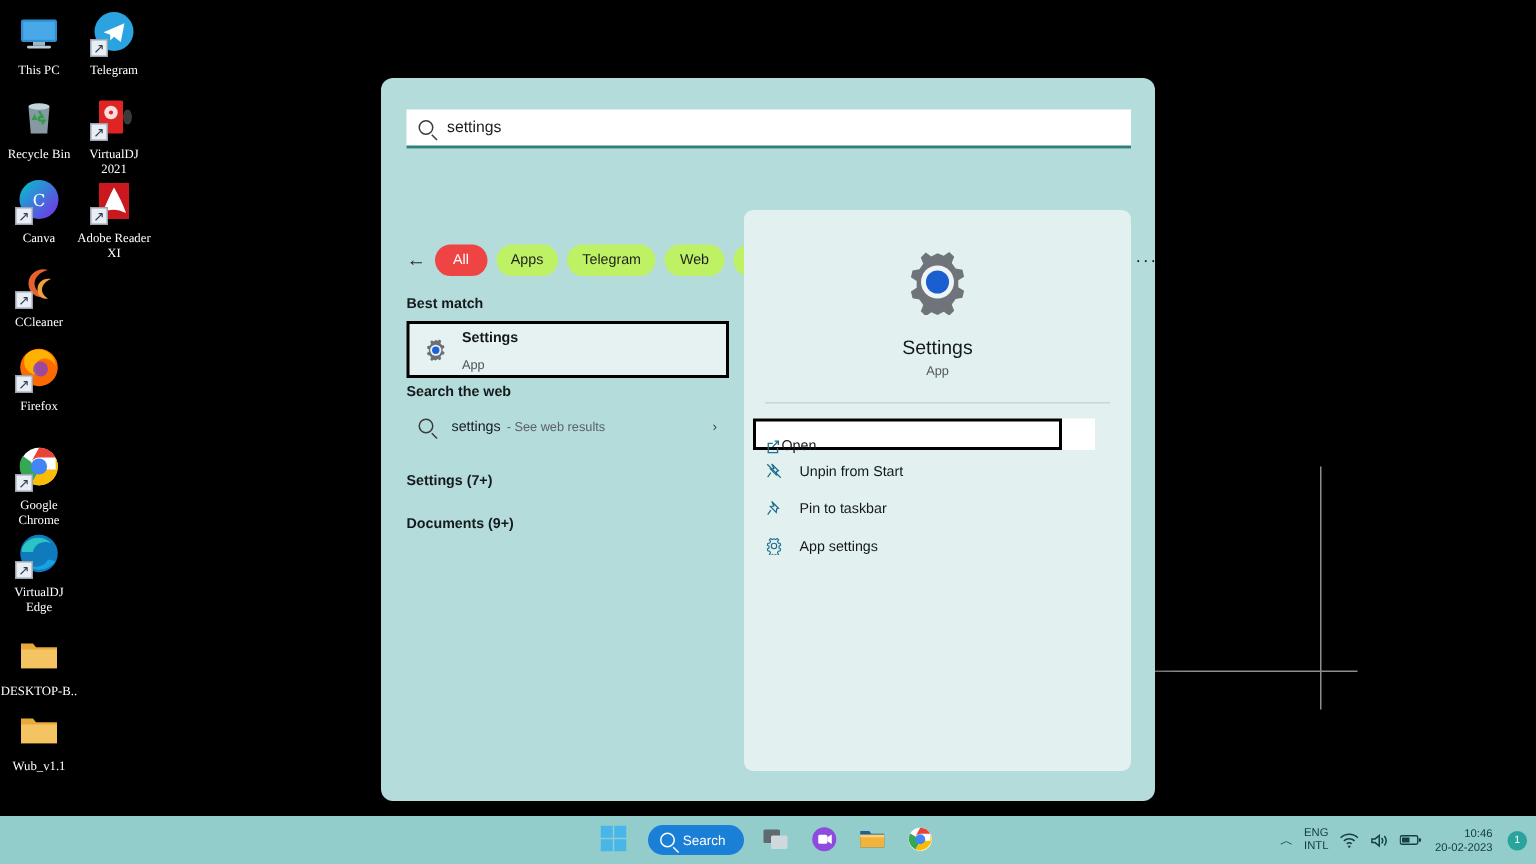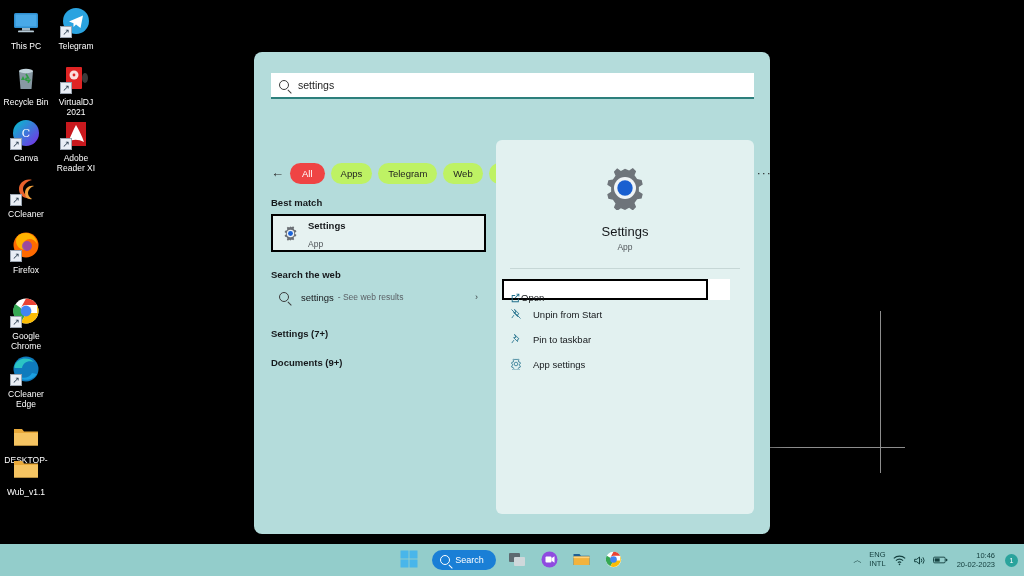--- a/index.html
+++ b/index.html
@@ -47,21 +47,21 @@
     color: #ffffff;
     font-size: 8.5px;
     line-height: 1.15;
   }
   .desk-icon .glyph {
     width: 32px; height: 32px;
     margin: 0 auto 4px auto;
     position: relative;
     display: block;
   }
-  .desk-icon .label { display: block; text-shadow: 0 1px 2px #000; }
+  .desk-icon .label { display: block; text-shadow: 0 1px 2px #000; font-family: Liberation Serif, serif; }
   .shortcut-arrow {
     position: absolute; left: 0; bottom: 0;
     width: 12px; height: 12px;
     background: #e9eef5;
     border: 1px solid #9aa4b0;
     color: #2c3e50; font-size: 9px; line-height: 10px;
     text-align: center;
   }
 
   
@@ -381,34 +381,34 @@
 
     <div class="desk-icon" style="left:0px;top:354px;">
       <span class="glyph">
         <svg width="32" height="32" viewBox="0 0 32 32">
           <circle cx="16" cy="15" r="12.5" fill="#0f7bbd"></circle>
           <path d="M4.5 12 C7 4 18 2 24 8 c-6 -2 -11 1 -12 6 H4.5 Z" fill="#2bc4c4"></path>
           <path d="M27 20 c-4 6 -13 8 -18 3 c6 2 11 0 13 -4 z" fill="#1ba0e1"></path>
         </svg>
         <span class="shortcut-arrow">↗</span>
       </span>
-      <span class="label">CCleaner Edge</span>
+      <span class="label">VirtualDJ Edge</span>
     </div>
 
     <div class="desk-icon" style="left:0px;top:420px;">
       <span class="glyph">
         <svg width="32" height="32" viewBox="0 0 32 32">
           <path d="M4 9 h8 l2 2.5 h14 v14 h-24 z" fill="#e8a93a"></path>
           <path d="M4 13 h24 v12.5 h-24 z" fill="#f5c462"></path>
         </svg>
       </span>
       <span class="label">DESKTOP-B..</span>
     </div>
 
-    <div class="desk-icon" style="left:0px;top:452px;">
+    <div class="desk-icon" style="left:0px;top:470px;">
       <span class="glyph">
         <svg width="32" height="32" viewBox="0 0 32 32">
           <path d="M4 9 h8 l2 2.5 h14 v14 h-24 z" fill="#e8a93a"></path>
           <path d="M4 13 h24 v12.5 h-24 z" fill="#f5c462"></path>
         </svg>
       </span>
       <span class="label">Wub_v1.1</span>
     </div>
 
   </div>
@@ -447,21 +447,21 @@
           <circle cx="16" cy="16" r="7" fill="#eef2f4"></circle>
           <circle cx="16" cy="16" r="4.6" fill="#1a63d8"></circle>
         </svg>
       </span>
       <span class="txt">
         <span class="title">Settings</span><br>
         <span class="sub">App</span>
       </span>
     </div>
 
-    <div class="section-head" style="margin-top:17px;">Search the web</div>
+    <div class="section-head" style="margin-top:4px;">Search the web</div>
 
     <div class="web-row">
       <span class="mag"></span>
       <span class="q">settings</span>
       <span class="sfx">- See web results</span>
       <span class="chev">›</span>
     </div>
 
     <div class="count-row" style="margin-top:20px;">Settings (7+)</div>
     <div class="count-row" style="margin-top:18px;">Documents (9+)</div>

